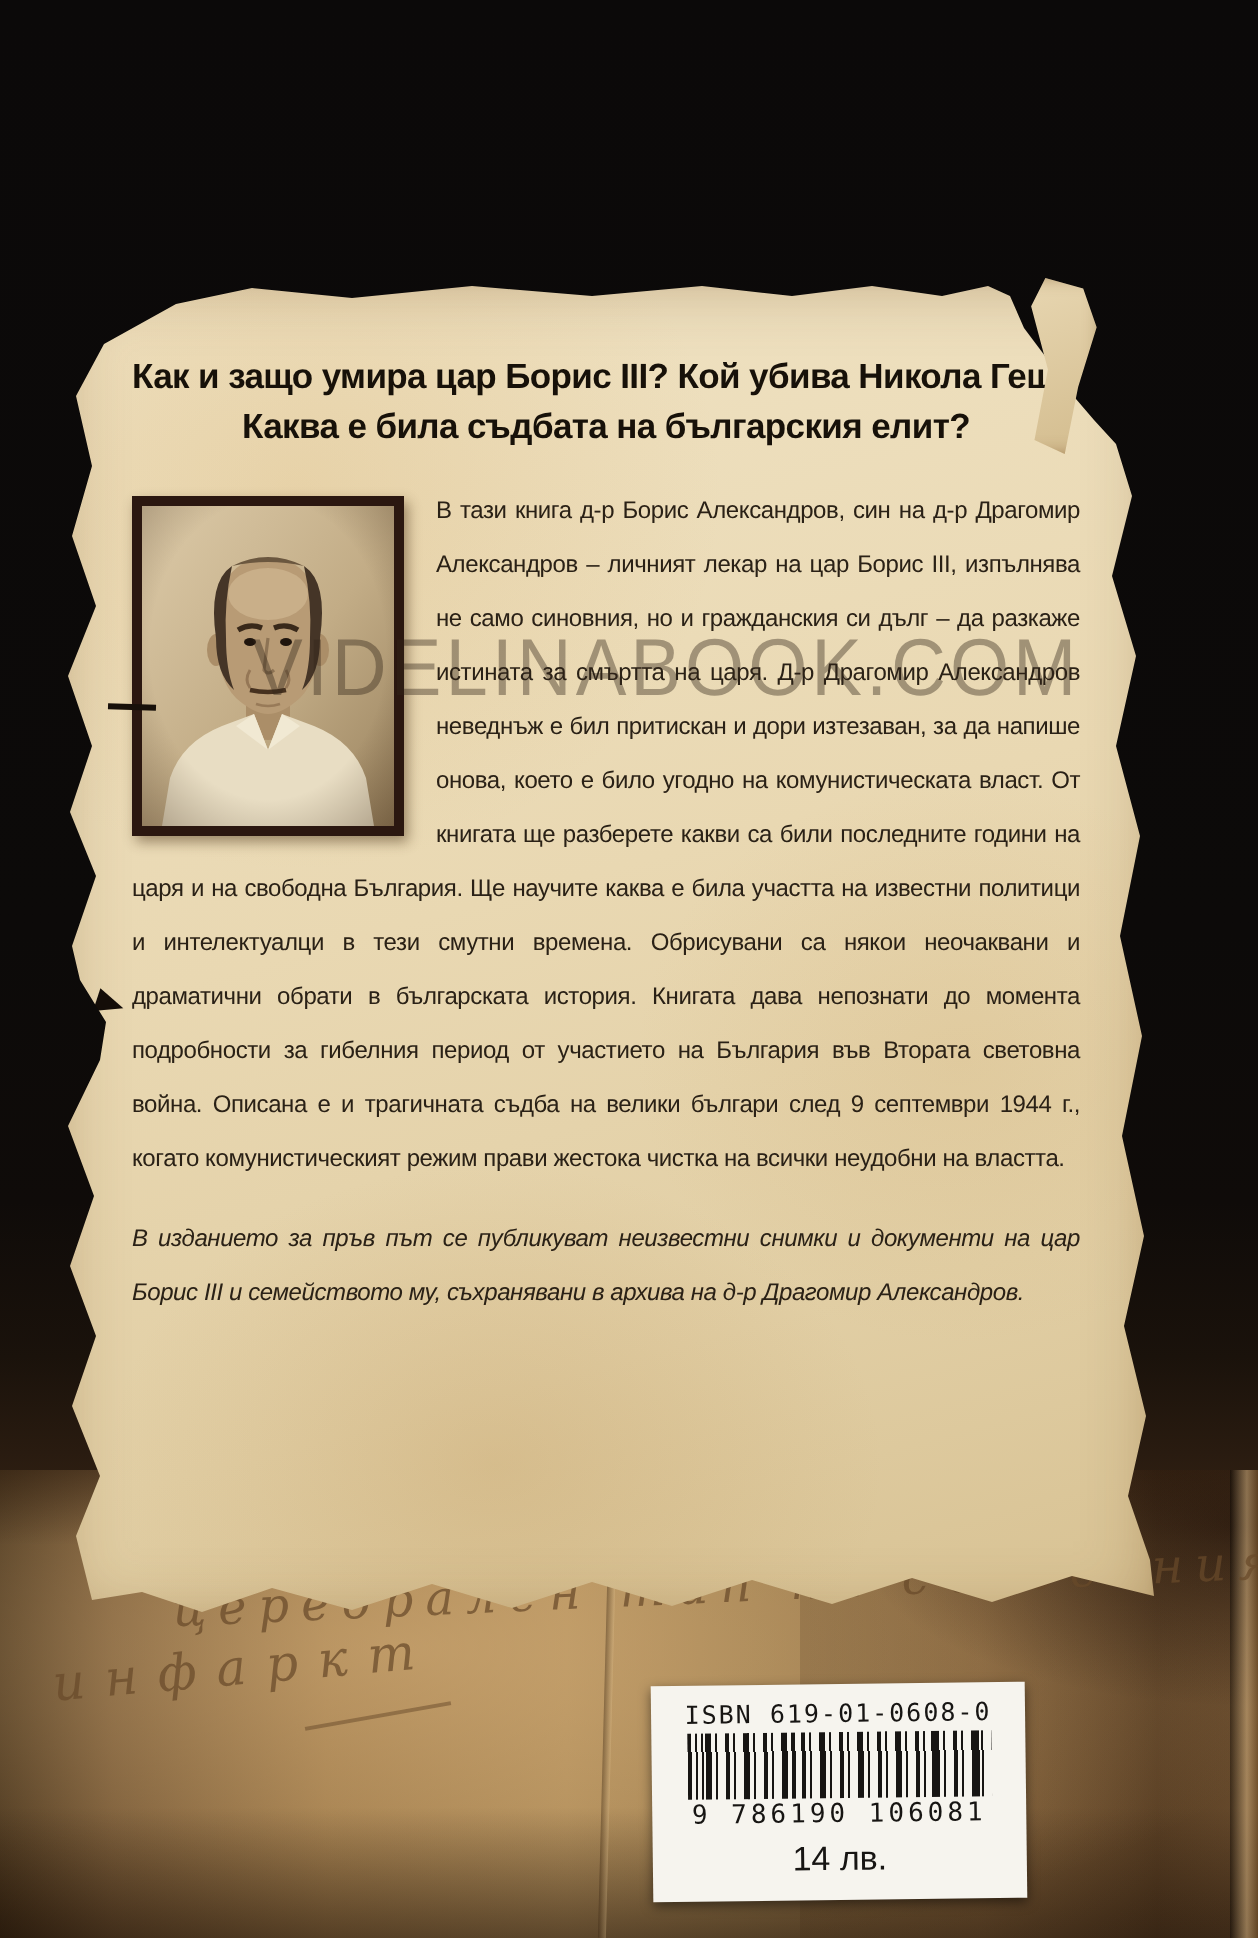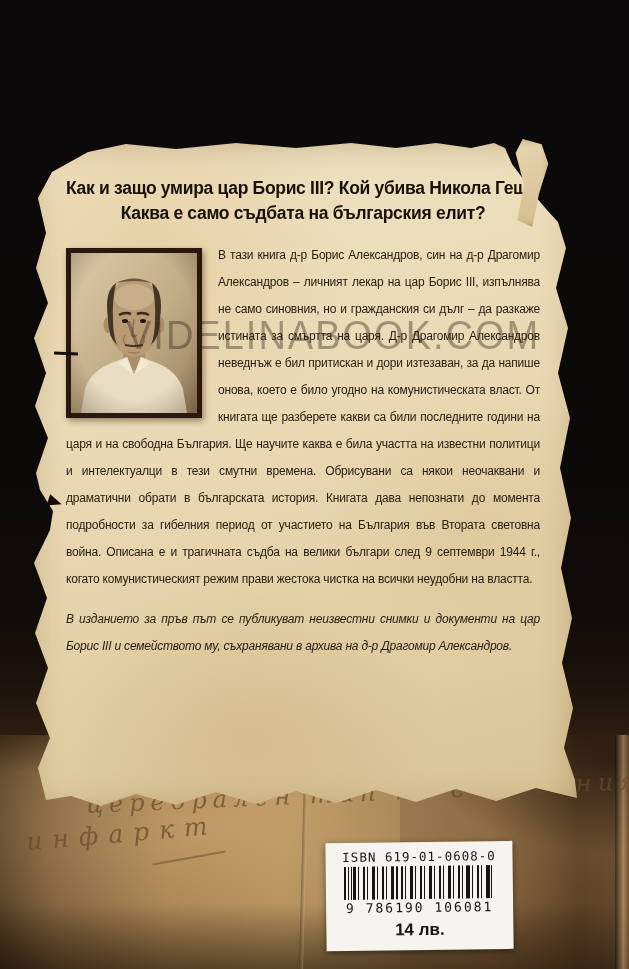--- a/index.html
+++ b/index.html
@@ -80,40 +80,40 @@
     display:flex;flex-direction:column;align-items:center;padding-top:7px;box-sizing:border-box;
     color:#171513;
   }
   .isbn{font-family:"DejaVu Sans Mono",monospace;font-size:12.5px;letter-spacing:1px;}
   .barcode{width:152px;height:33px;margin-top:2px;
     background:
       repeating-linear-gradient(90deg, transparent 0 7px, #171513 7px 8px, transparent 8px 23px),
       repeating-linear-gradient(90deg, #171513 0 2px, transparent 2px 4px, #171513 4px 5px, transparent 5px 9px, #171513 9px 12px, transparent 12px 14px, #171513 14px 15px, transparent 15px 19px);
   }
   .ean{font-family:"DejaVu Sans Mono",monospace;font-size:13px;letter-spacing:2px;margin-top:1px;}
-  .price{font-weight:700;font-size:17px;margin-top:5px;}
+  .price{font-weight:400;font-size:17px;margin-top:5px;}
 </style>
 </head>
 <body>
 
 <div class="canvas">
 
   <div class="lower-paper">
     <div class="shade-split"></div>
     <div class="crease"></div>
     <div class="edge-strip"></div>
     <div class="hand hand-1">церебрален тип на сърдечния</div>
     <div class="hand hand-2">инфаркт</div>
     <div class="hand-stroke"></div>
   </div>
 
   <div class="paper">
     <div class="tagline">
       <div>Как и защо умира цар Борис III? Кой убива Никола Гешев?</div>
-      <div>Каква е само съдбата на българския елит?</div>
+      <div>Каква е била съдбата на българския елит?</div>
     </div>
 
     <div class="content">
       <div class="photo">
         <svg viewBox="0 0 126 160" width="126" height="160" preserveAspectRatio="none">
           <defs>
             <linearGradient id="pbg" x1="0" y1="0" x2="1" y2="1">
               <stop offset="0" stop-color="#dccaa8"></stop>
                 <stop offset=".55" stop-color="#c2ac86"></stop>
                 <stop offset="1" stop-color="#9a835f"></stop>

